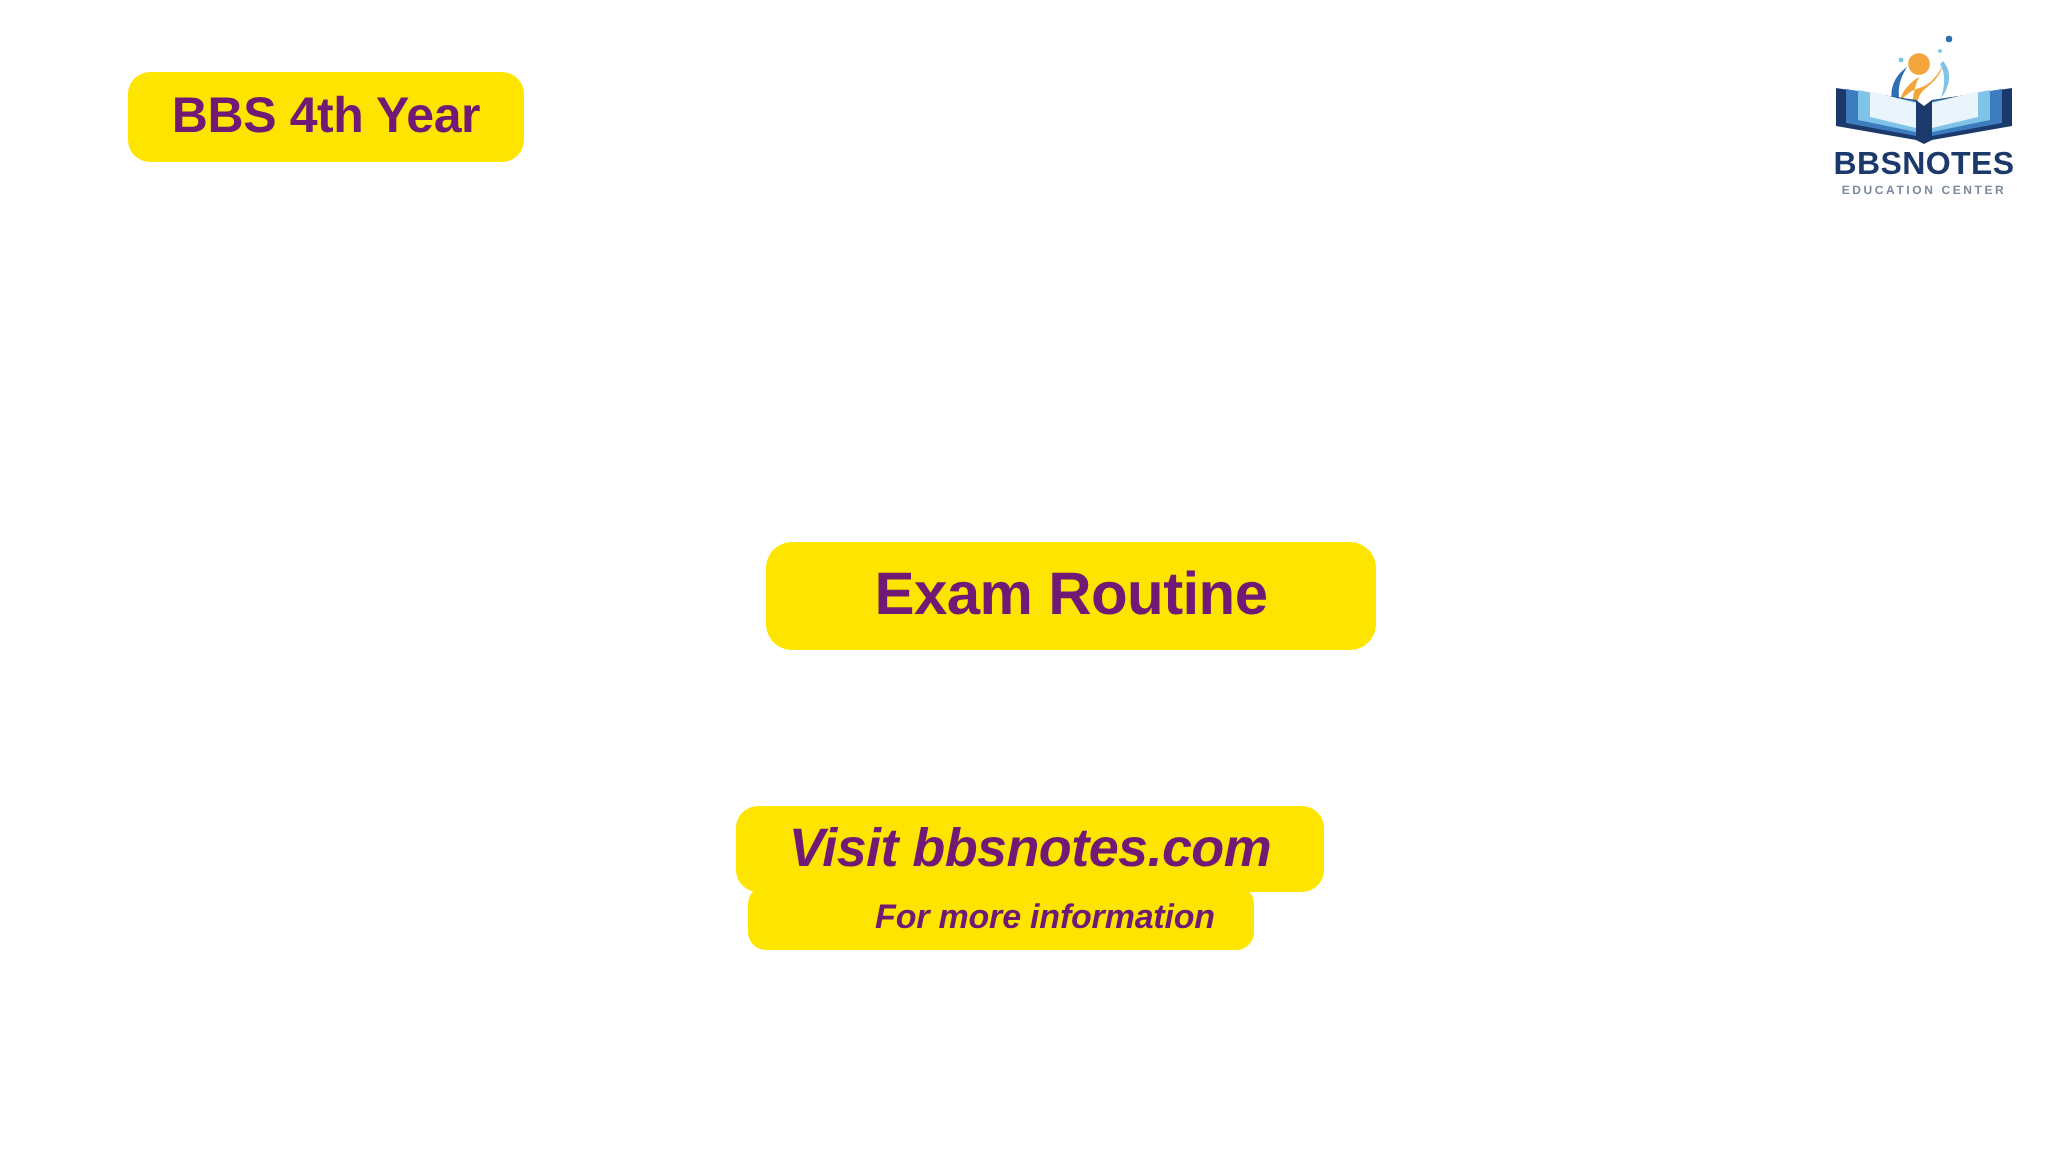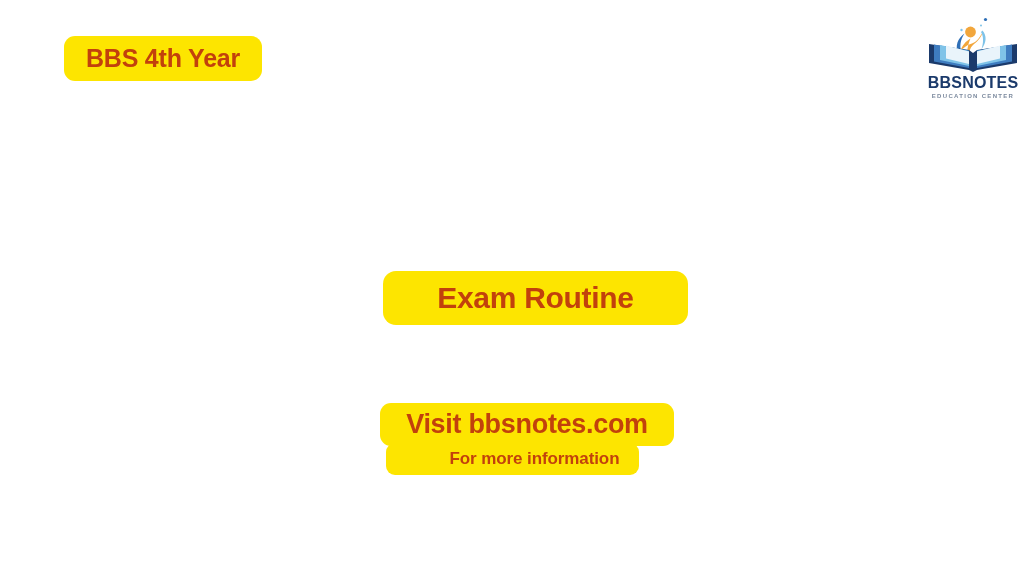--- a/index.html
+++ b/index.html
@@ -25,21 +25,21 @@
   }
 
   
   .pill {
     position: absolute;
     background: #FDE500;
     border-radius: 12px;
     display: flex;
     align-items: center;
     justify-content: center;
-    color: #c2410c;
+    color: #701a75;
     font-weight: 700;
     white-space: nowrap;
     letter-spacing: -0.2px;
   }
 
   
   .badge-category {
     left: 64px;
     top: 36px;
     width: 198px;
@@ -66,25 +66,26 @@
     width: 305px;
     height: 54px;
     border-radius: 13px;
     font-size: 30px;
     letter-spacing: -0.3px;
   }
 
   
   .footer-stack {
     position: absolute;
-    left: 16px;
+    left: 4px;
     top: 0;
     width: 860px;
     height: 576px;
     pointer-events: none;
+    font-style: italic;
   }
   .footer-stack > * { pointer-events: auto; }
 
   .visit-line {
     left: 364px;
     top: 403px;
     width: 294px;
     height: 43px;
     border-radius: 11px;
     font-size: 27px;
@@ -102,21 +103,20 @@
     padding-left: 44px;
   }
 
   
   .logo {
     position: absolute;
     left: 910px;
     top: 14px;
     width: 104px;
     height: 88px;
-    margin-left: 11px;
   }
 
   .logo-mark {
     position: absolute;
     left: 0;
     top: 0;
     width: 104px;
     height: 58px;
   }
 

